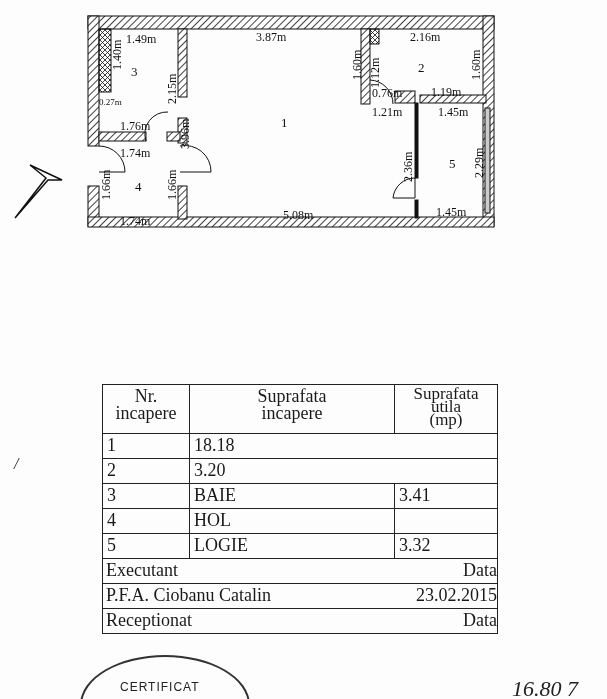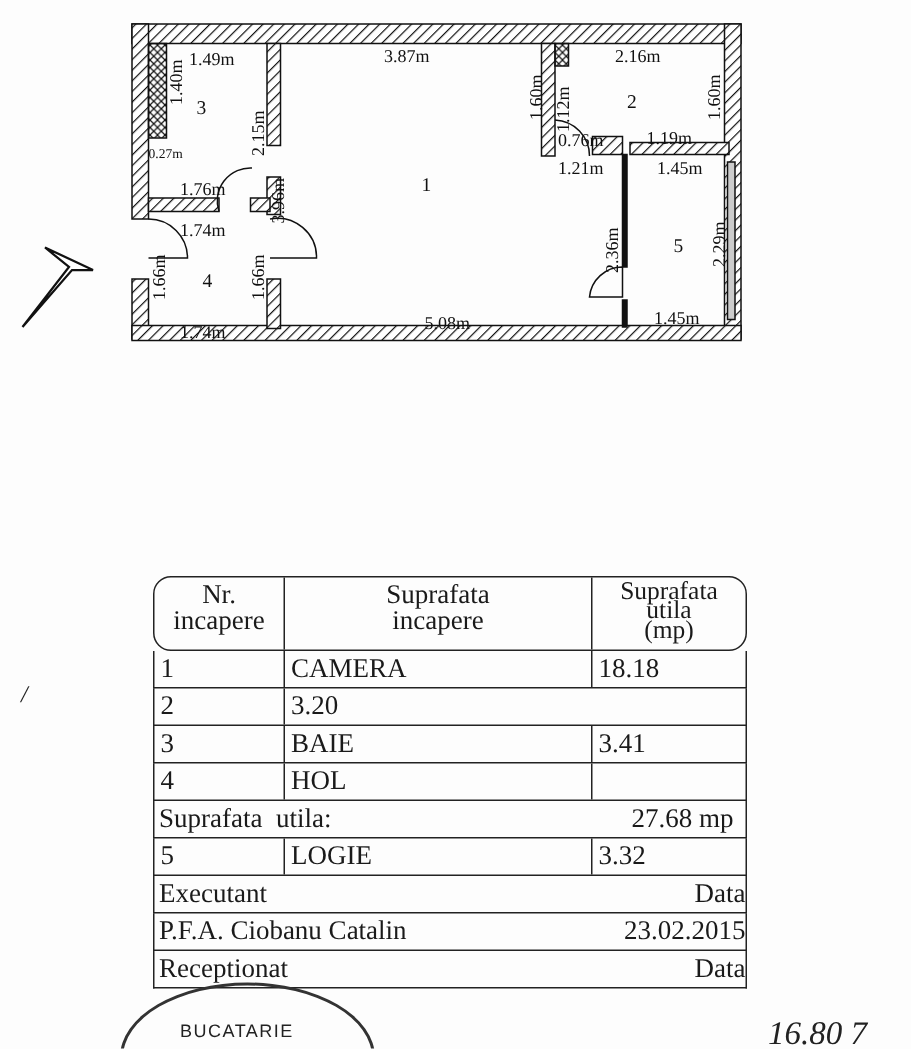--- a/index.html
+++ b/index.html
@@ -4,21 +4,21 @@
 <style>
   html, body { margin:0; padding:0; }
   body { width:607px; height:699px; background:#fdfdfd; position:relative; overflow:hidden;
          font-family:"Liberation Serif", "DejaVu Serif", serif; color:#1a1a1a; }
   #plan { position:absolute; left:0; top:0; width:607px; height:240px; }
   .dim { font-family:"Liberation Serif", serif; font-size:12px; fill:#111; }
   .dim-s { font-family:"Liberation Serif", serif; font-size:9px; fill:#111; }
   .room-no { font-family:"Liberation Serif", serif; font-size:13px; fill:#111; }
   #room-table { position:absolute; left:102px; top:384px; width:396px; }
   .row { position:relative; border:1.5px solid #222; border-top:none; box-sizing:border-box; display:flex; }
-  .row.first { border-top:1.5px solid #222;border-radius:12px; }
+  .row.first { border-top:1.5px solid #222; }
   .cell { box-sizing:border-box; font-size:18px; line-height:20px; padding:1px 4px; }
   .c1 { width:87px; border-right:1.5px solid #222; }
   .c2 { width:205px; border-right:1.5px solid #222; }
   .c3 { flex:1; }
   .hdr .cell { text-align:center; font-size:18px; line-height:17px; height:48px; padding-top:3px; }
   .hdr .c3 { font-size:17px; line-height:13px; padding-top:2px;text-align:center; }
   .data .cell { height:24px; }
   .wide { justify-content:space-between; height:25px; }
   .wide .left { padding-left:3px; font-size:18px; line-height:23px; }
   .wide .right { font-size:18px; line-height:23px; }
@@ -130,39 +130,34 @@
         <div>incapere</div>
     </div>
     <div class="cell c3">
       <div>Suprafata</div>
         <div>utila</div>
         <div>(mp)</div>
     </div>
   </div>
   <div class="row data">
     <div class="cell c1">1</div>
-    <div class="cell c2">CAMERA</div>
     <div class="cell c3">18.18</div>
   </div>
   <div class="row data">
     <div class="cell c1">2</div>
     <div class="cell c3">3.20</div>
   </div>
   <div class="row data">
     <div class="cell c1">3</div>
     <div class="cell c2">BAIE</div>
     <div class="cell c3">3.41</div>
   </div>
   <div class="row data">
     <div class="cell c1">4</div>
     <div class="cell c2">HOL</div>
-  </div>
-  <div class="row wide tot">
-    <span class="left" style="white-space:pre">Suprafata  utila:</span>
-    <span class="right">27.68 mp</span>
   </div>
   <div class="row data">
     <div class="cell c1">5</div>
     <div class="cell c2">LOGIE</div>
     <div class="cell c3">3.32</div>
   </div>
   <div class="row wide sign">
     <span class="left">Executant</span>
     <span class="right">Data</span>
   </div>
@@ -170,14 +165,14 @@
     <span class="left">P.F.A. Ciobanu Catalin</span>
     <span class="right">23.02.2015</span>
   </div>
   <div class="row wide sign">
     <span class="left">Receptionat</span>
     <span class="right">Data</span>
   </div>
 </div>
 
 <div class="stamp"></div>
-<div class="stamp-text">BUCATARIE</div>
+<div class="stamp-text">CERTIFICAT</div>
 <div class="scribble" style="left:512px;top:676px;">16.80 7</div>
 
 </body></html>

